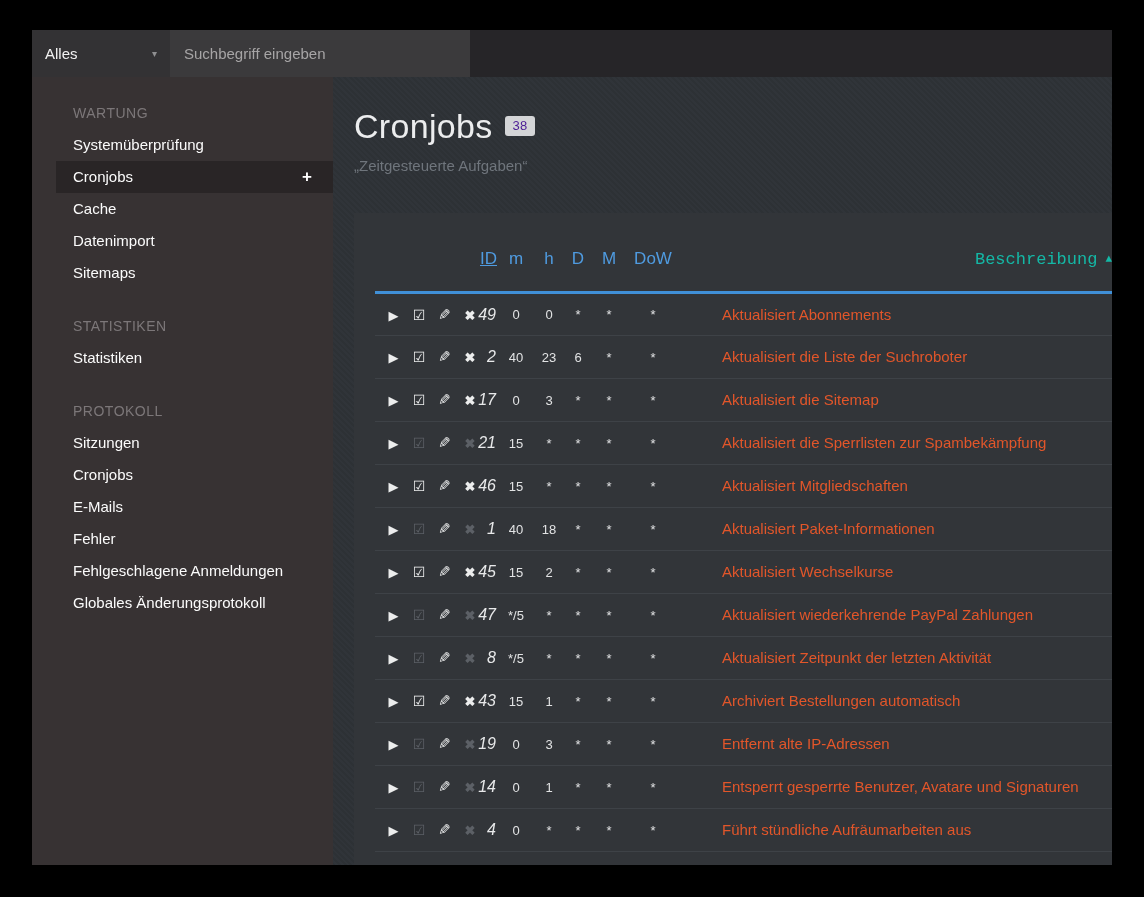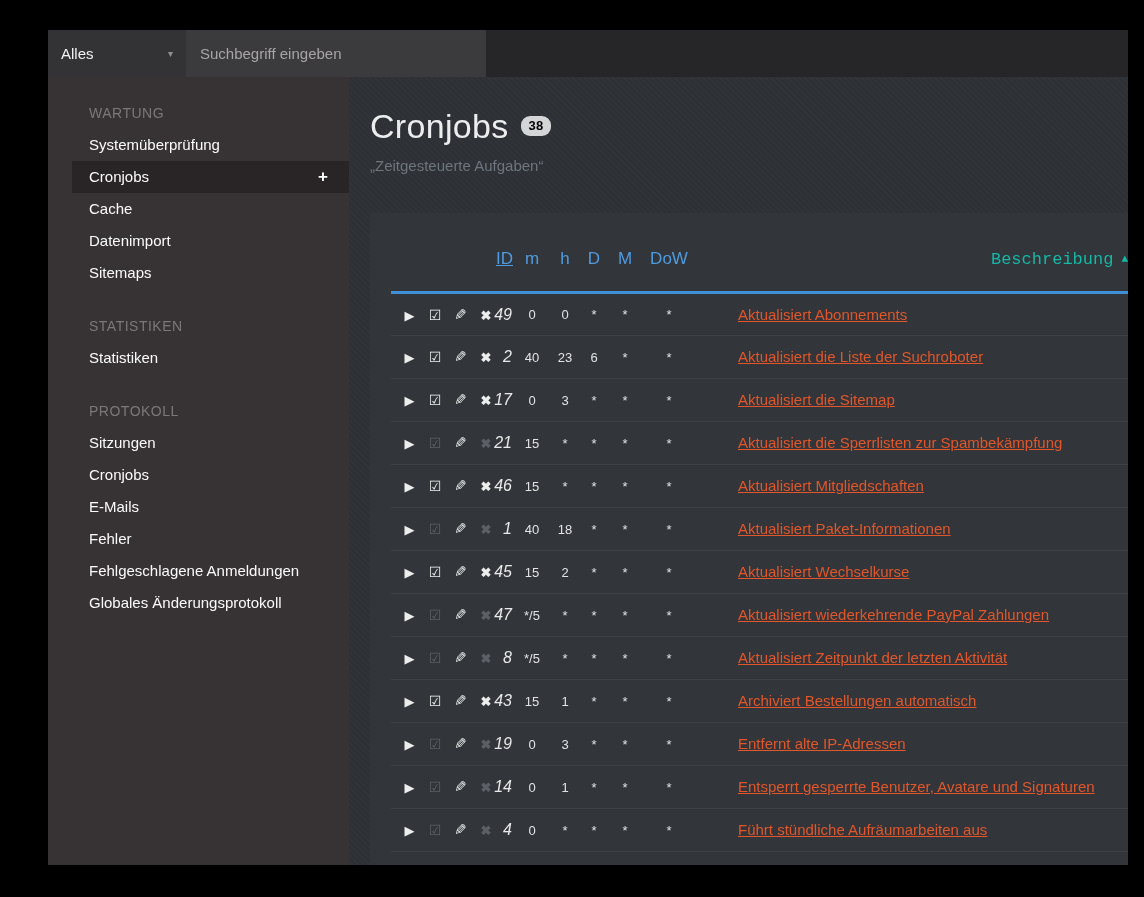--- a/index.html
+++ b/index.html
@@ -3,21 +3,21 @@
 <meta charset="utf-8">
 <style>
   html,body { margin:0; padding:0; }
   body {
     width:1144px; height:897px;
     background:#000;
     overflow:hidden;
     font-family:"Liberation Sans", sans-serif;
     position:relative;
   }
-  .app { position:absolute; left:32px; top:30px; width:1080px; height:835px;margin-left:16px; }
+  .app { position:absolute; left:32px; top:30px; width:1080px; height:835px; }
 
   
   .topbar { height:47px; background:#262528; display:flex; }
   .filter-dropdown {
     width:138px; background:#333234; color:#f2f2f2;
     display:flex; align-items:center; justify-content:space-between;
     padding:0 13px; box-sizing:border-box; font-size:15px; cursor:default;
   }
   .caret { color:#8f8f91; font-size:10px; }
   .searchbox { width:300px; background:#3b3a3c; }
@@ -49,23 +49,23 @@
   .plus { color:#ffffff; font-size:17px; font-weight:bold; line-height:32px; }
 
   
   .content {
     flex:1; box-sizing:border-box; overflow:hidden;
     padding:26px 0 0 21px;
     background:repeating-linear-gradient(45deg,#2d3135 0px,#2d3135 2px,#303439 2px,#303439 4px);
   }
   .page-title { font-size:34px; font-weight:300; color:#ecedee; line-height:46px; letter-spacing:.3px; }
   .badge {
-    display:inline-block; background:#d4d5d7; color:#000000;
-    font-size:13px; line-height:16px; padding:2px 7px; border-radius:9px;
-    vertical-align:8px; margin-left:13px; font-weight:700;
+    display:inline-block; background:#d4d5d7; color:#4c1d95;
+    font-size:13px; line-height:16px; padding:2px 7px; border-radius:3px;
+    vertical-align:8px; margin-left:13px; font-weight:400;
   }
   .subtitle { color:#6f757c; font-size:15px; line-height:22px; margin-top:6px; }
 
   
   .panel {
     margin-top:36px; background:#323539; height:652px;
     box-sizing:border-box; padding-left:21px; overflow:hidden;
   }
   table { width:100%; border-collapse:collapse; table-layout:fixed; }
   thead th {
@@ -82,21 +82,21 @@
   td.actions { padding-left:8px; white-space:nowrap; }
   .icon { display:inline-block; width:21px; text-align:center; color:#eceded; cursor:pointer; }
   .icon.run   { font-size:13px; }
   .icon.toggle{ font-size:14px; }
   .icon.edit  { font-size:15px; transform:scaleX(-1); }
   .icon.del   { font-size:13px; font-weight:bold; }
   .icon.disabled { color:#5c6066; cursor:default; }
   td.id    { text-align:right; color:#e8e9ea; font-size:16px;font-style:italic; }
   td.sched { text-align:center; color:#e2e3e4; font-size:13px; }
   td.desc  { padding-left:41px; }
-  td.desc span { color:#e2562a; font-size:15px; cursor:pointer; white-space:nowrap;text-decoration:underline; }
+  td.desc span { color:#e2562a; font-size:15px; cursor:pointer; white-space:nowrap; }
 </style>
 </head>
 <body>
 
 <div class="app">
 
   <div class="topbar">
     <div class="filter-dropdown">
       <span>Alles</span>
       <span class="caret">▾</span>

